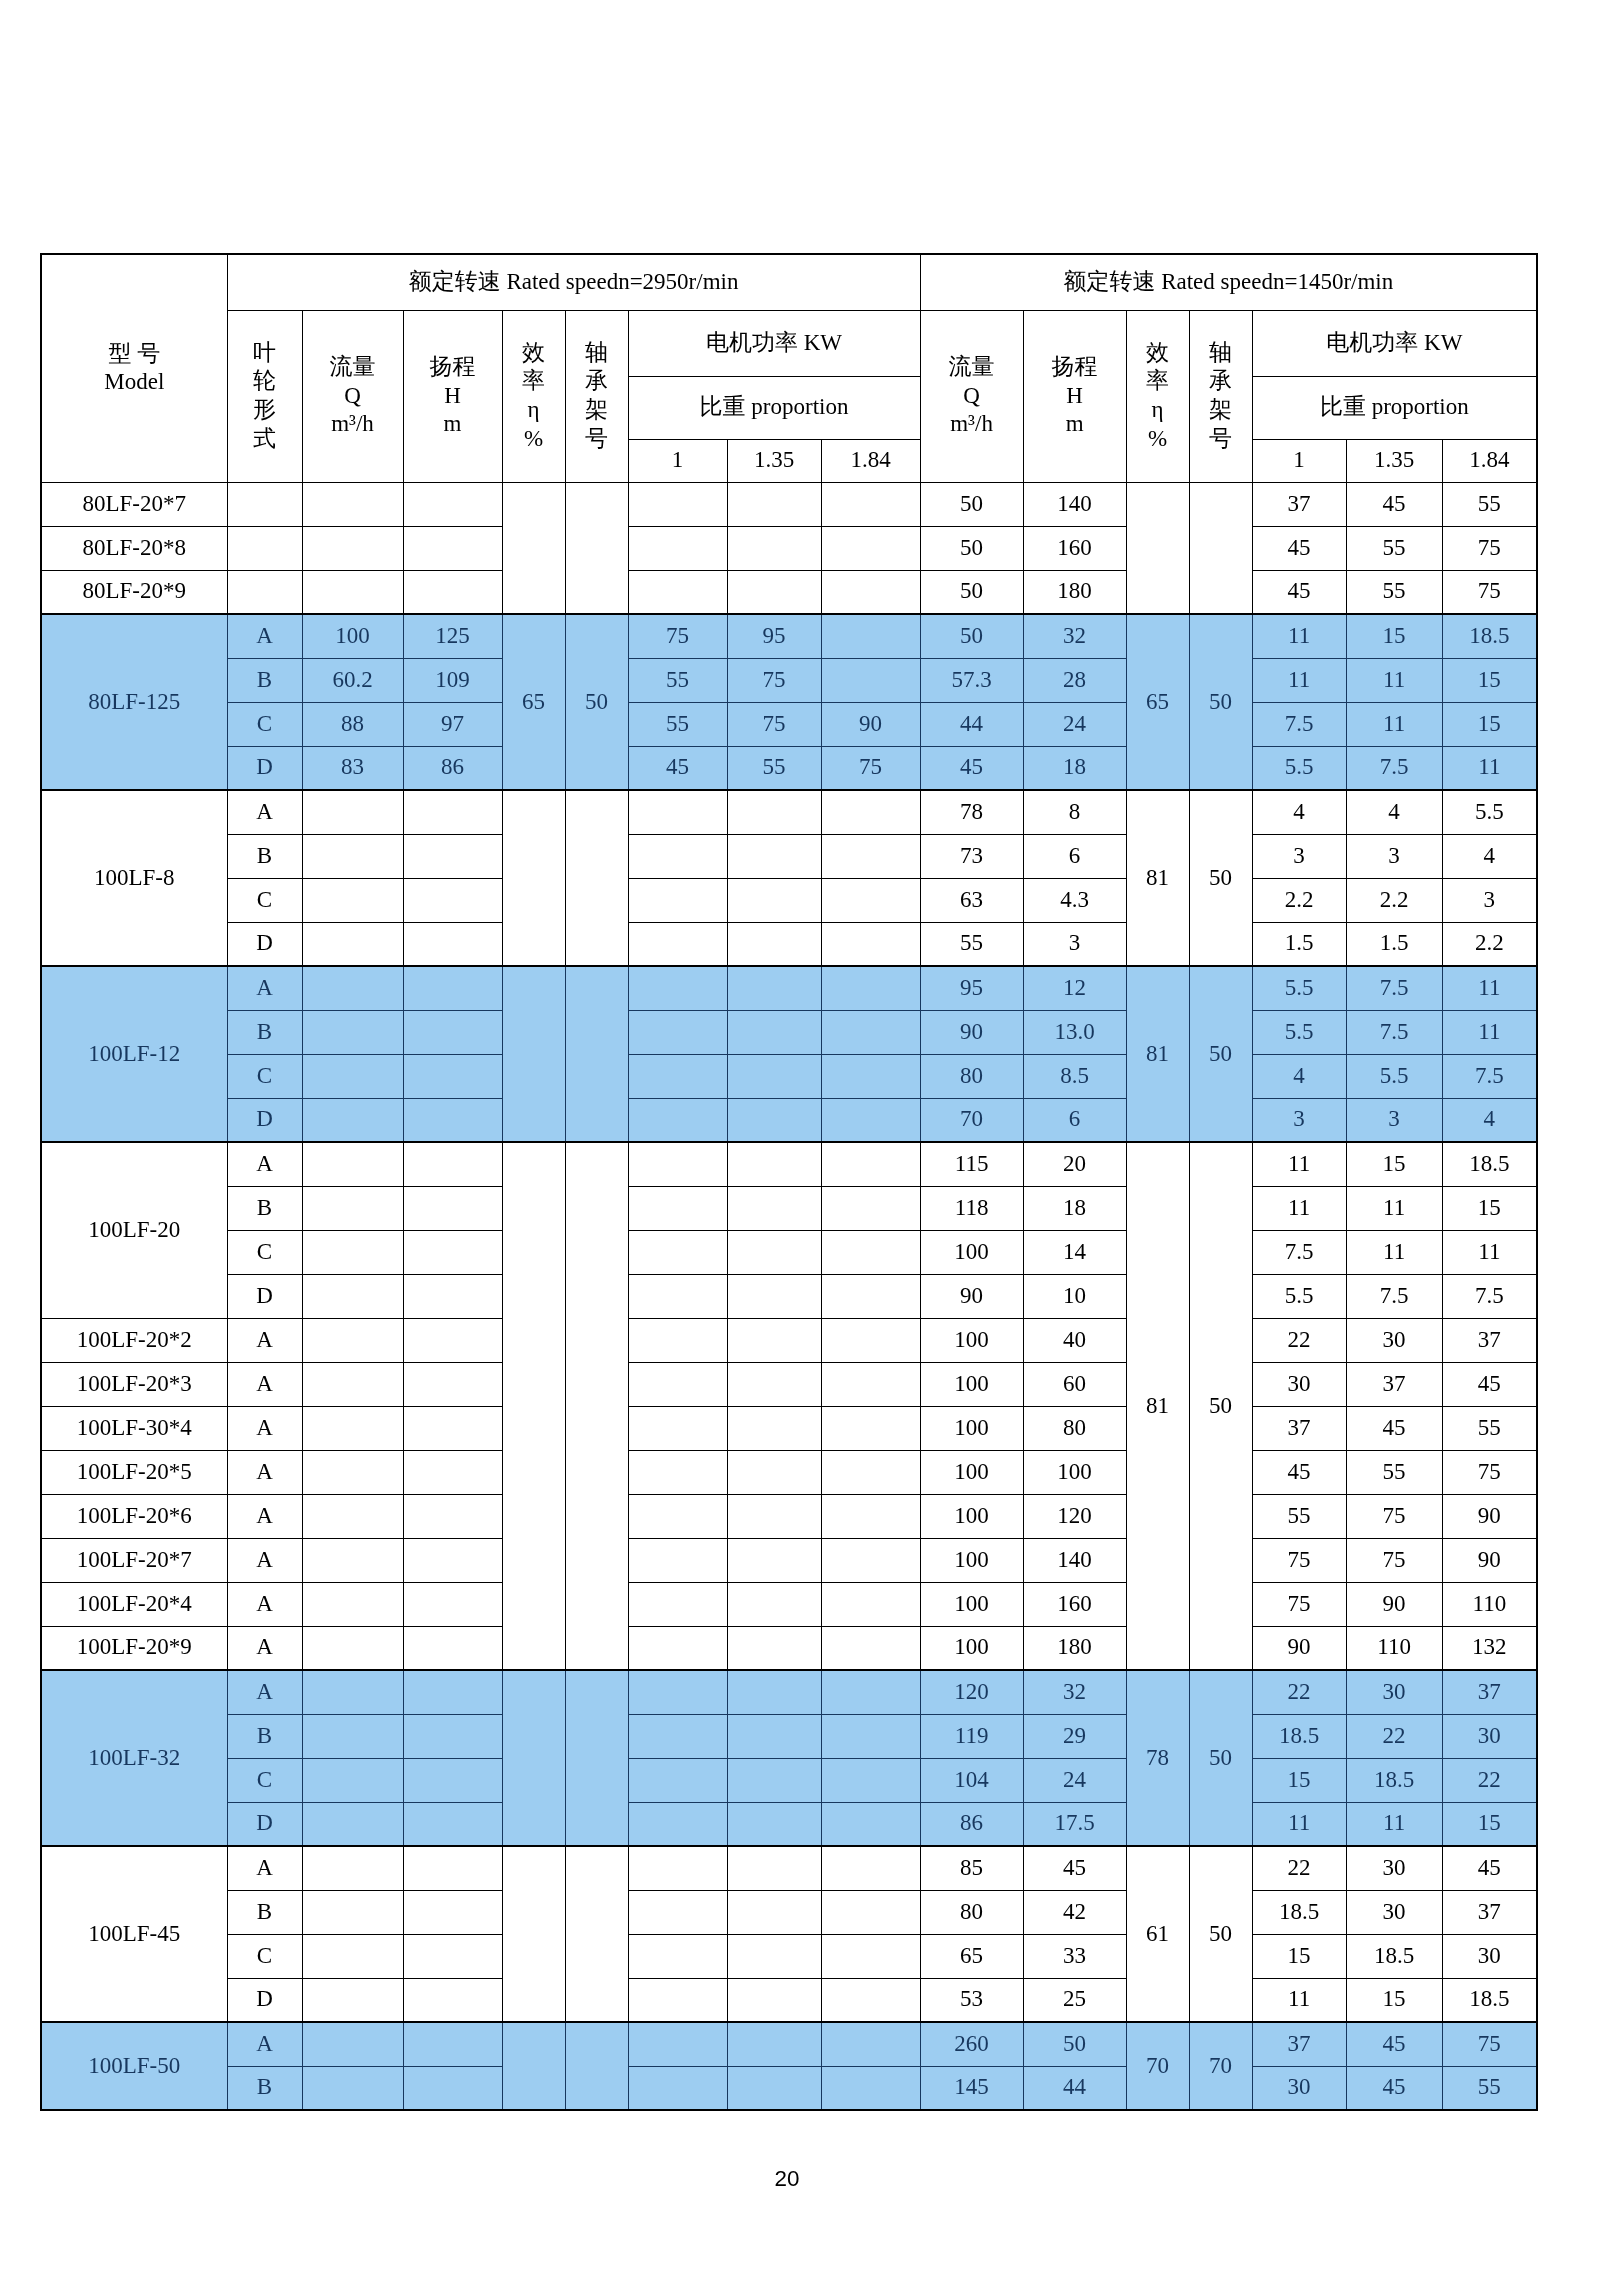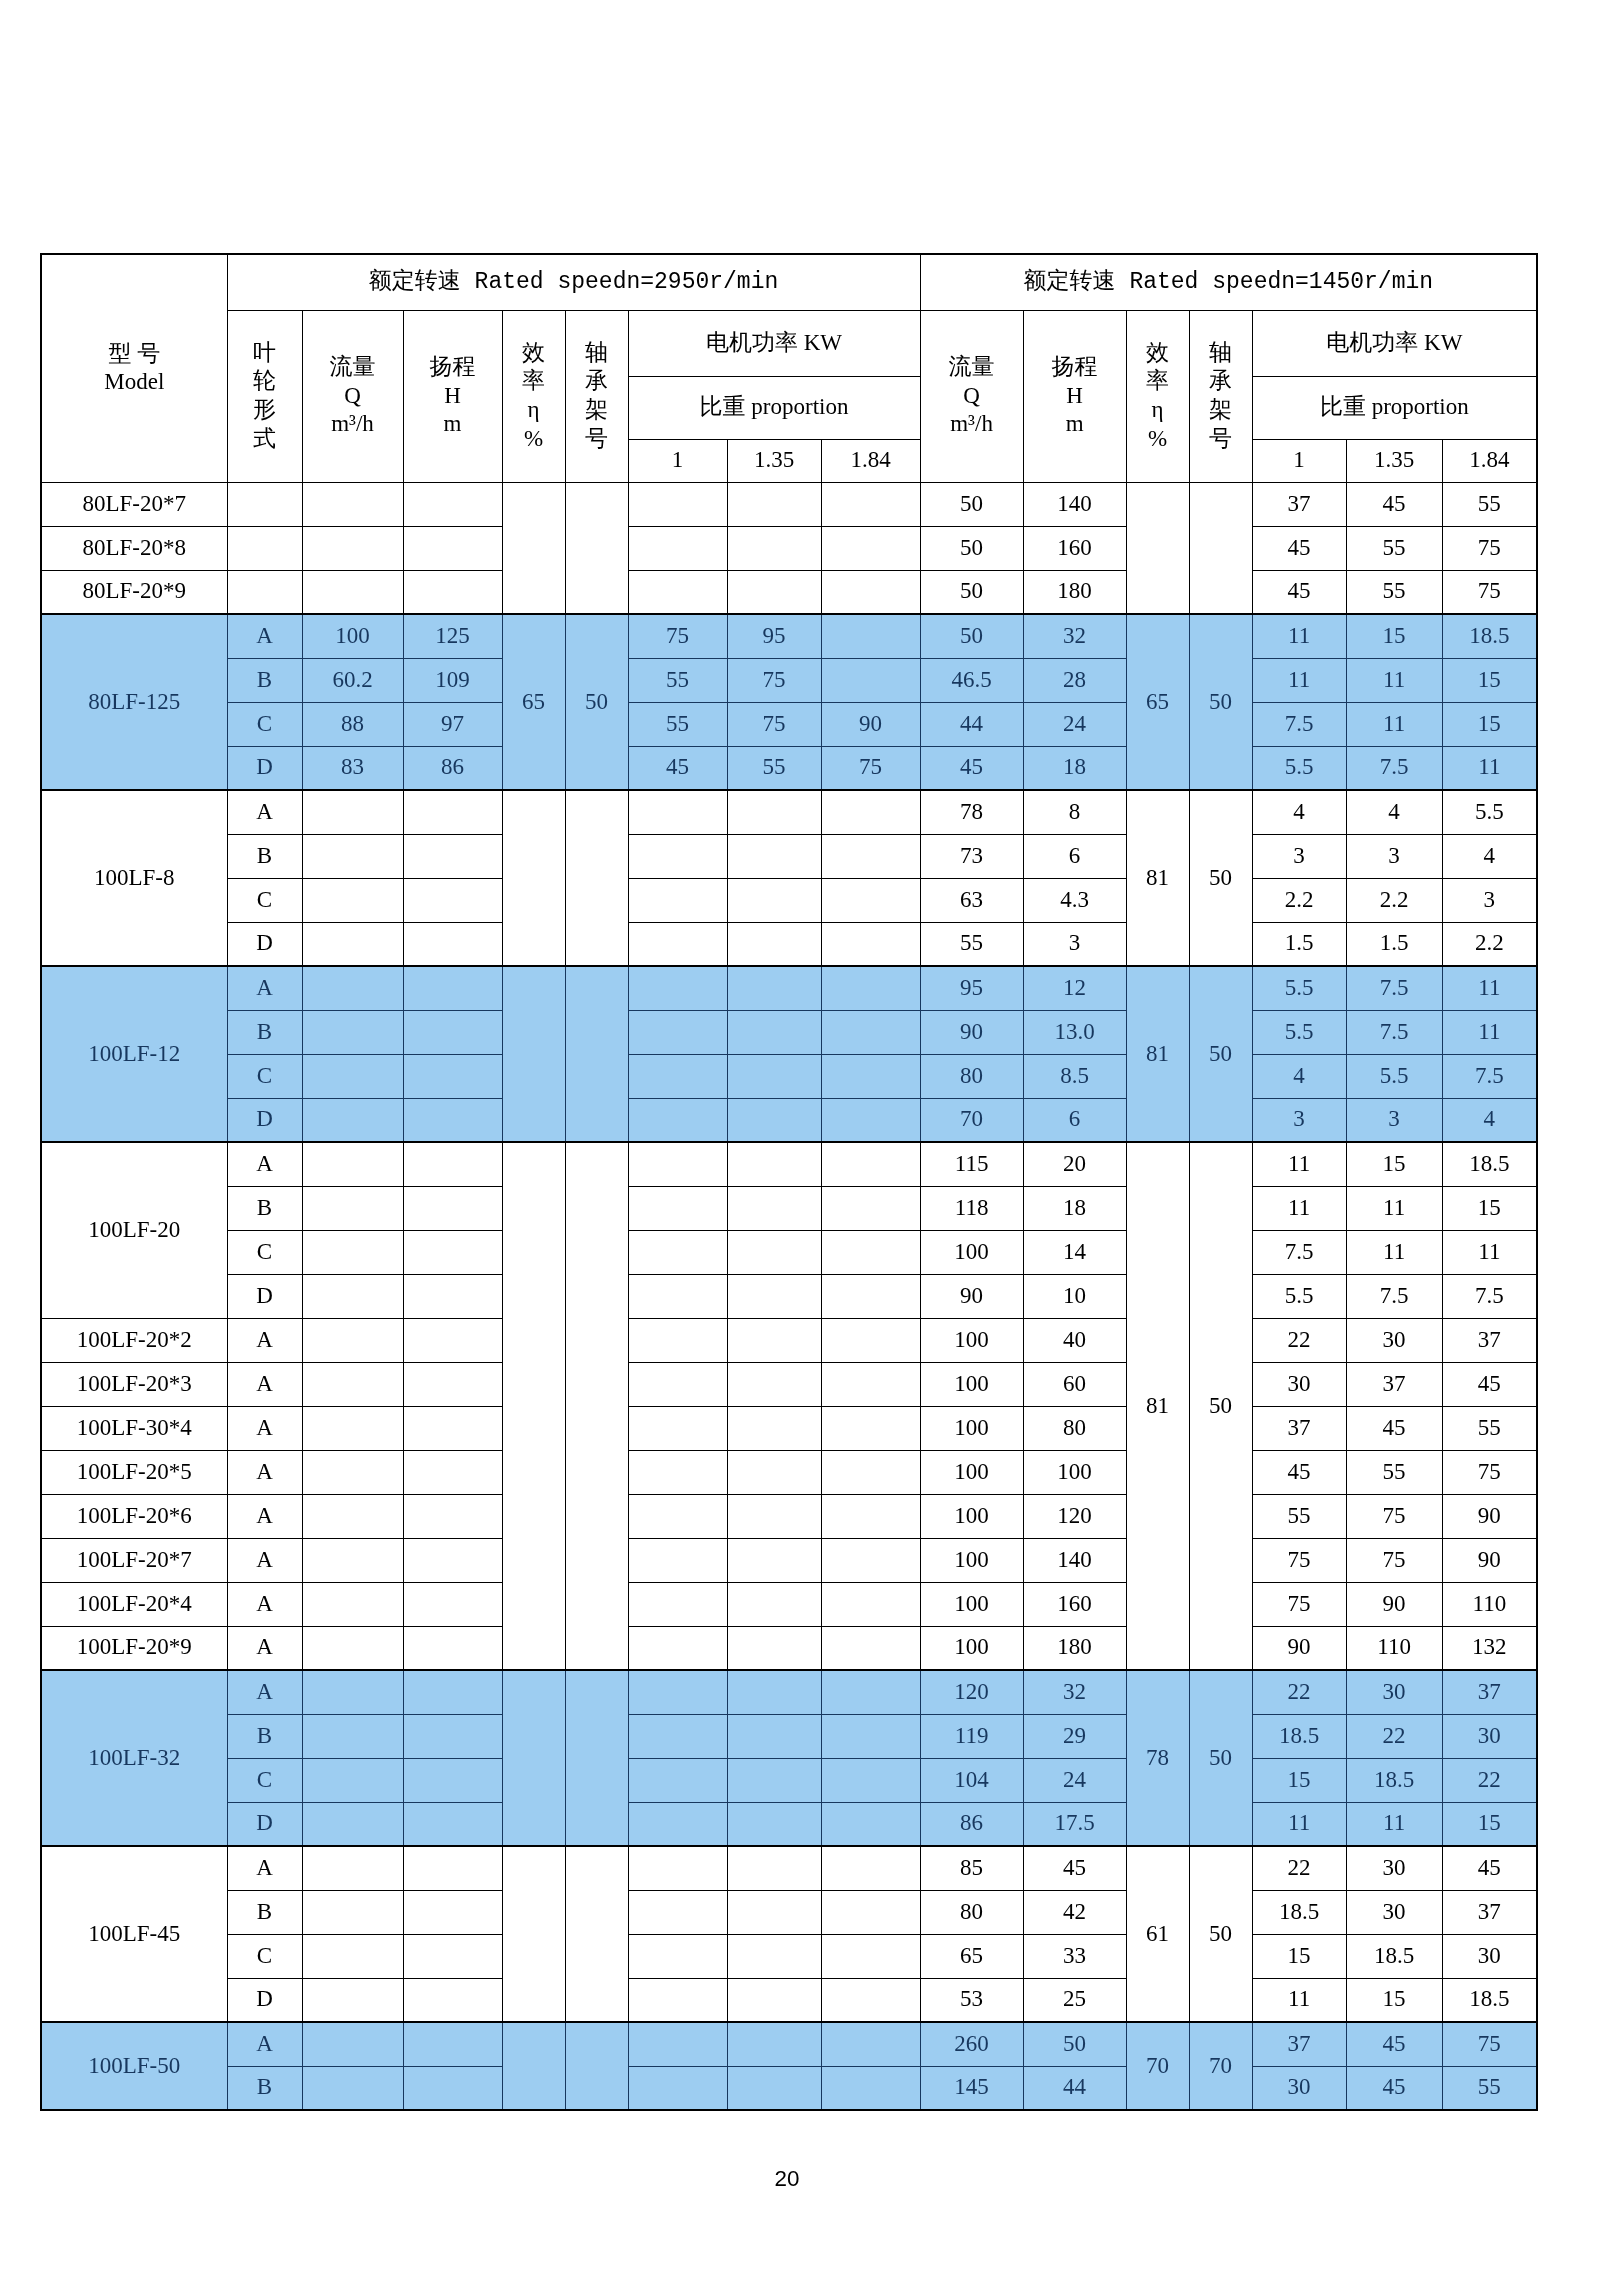--- a/index.html
+++ b/index.html
@@ -16,21 +16,21 @@
     border:1.3px solid #000;
     padding:0;text-align:center;vertical-align:middle;
     font-weight:normal;color:#000;font-size:23px;line-height:1.25;
     overflow:hidden;
   }
   tr.hrow1{height:56px;}
   tr.hrow2{height:66px;}
   tr.hrow3{height:63px;}
   tr.hrow4{height:43px;}
   tbody tr{height:44px;}
-  .sec-title{font-weight:bold;font-size:26px;font-family:Liberation Mono, monospace;}
+  .sec-title{font-weight:bold;font-size:26px;}
   .vtext{white-space:pre-line;line-height:1.5;}
   .model-head{white-space:pre-line;line-height:1.85;font-size:24px;}
   .unit-cell{white-space:pre-line;line-height:1.5;}
   tbody tr.hl td{background:#9DCDF1;border-color:#17375E;color:#17375E;}
   tbody tr.bs td{border-top:2.3px solid #000;}
   .footer-page{
     position:absolute;left:40px;top:2166px;width:1494px;text-align:center;
     font-family:"Liberation Sans","DejaVu Sans",sans-serif;font-size:22.4px;color:#000;
   }
 </style>
@@ -177,21 +177,21 @@
         <td>15</td>
         <td>18.5</td>
       </tr>
       <tr class="hl">
         <td>B</td>
         <td>60.2</td>
         <td>109</td>
         <td>55</td>
         <td>75</td>
         <td></td>
-        <td>46.5</td>
+        <td>57.3</td>
         <td>28</td>
         <td>11</td>
         <td>11</td>
         <td>15</td>
       </tr>
       <tr class="hl">
         <td>C</td>
         <td>88</td>
         <td>97</td>
         <td>55</td>

